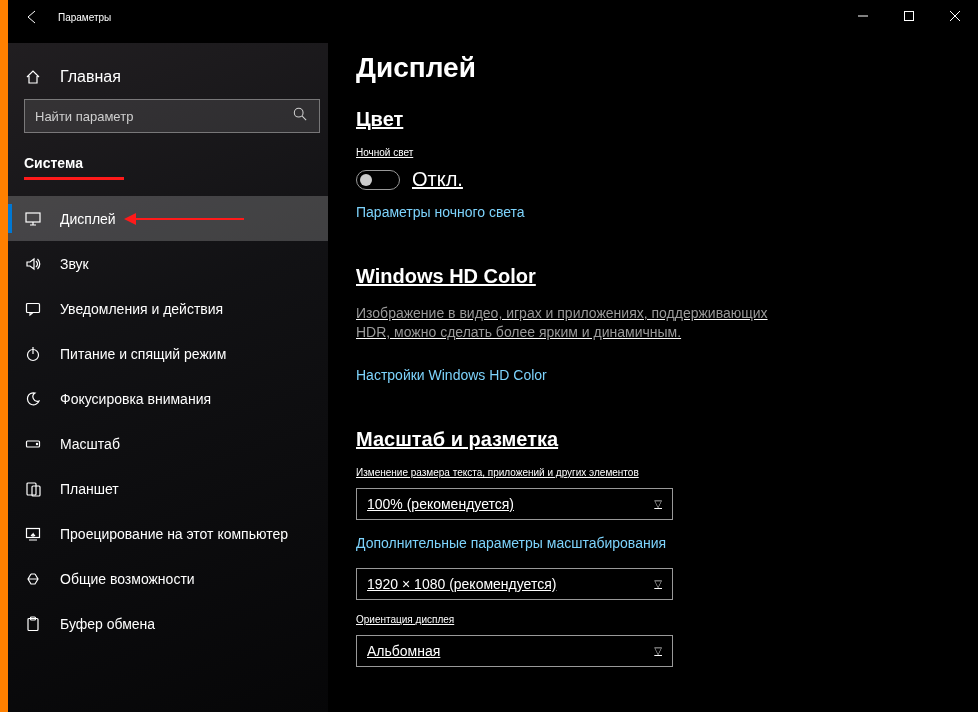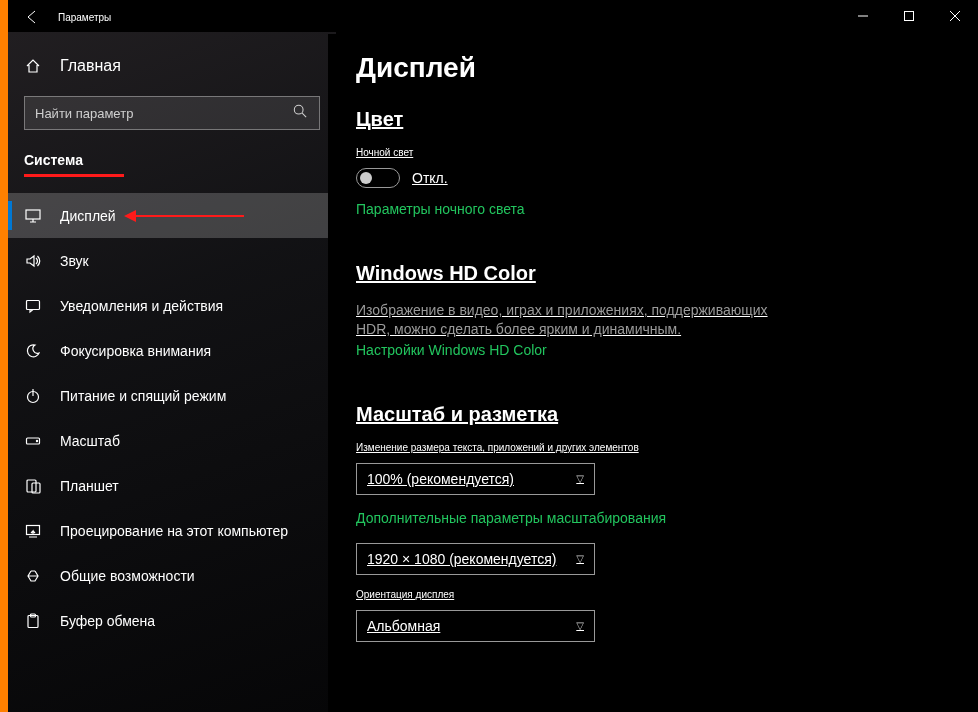--- a/index.html
+++ b/index.html
@@ -39,33 +39,33 @@
     position: absolute; right: 0; top: 0; height: 32px;
     display: flex;
   }
   .win-btn {
     width: 46px; height: 32px;
     display: flex; align-items: center; justify-content: center;
     cursor: pointer;
   }
   .sidebar {
     position: absolute;
-    left: 0; top: 32px; bottom: 0; width: 328px;
+    left: 0; top: 43px; bottom: 0; width: 328px;
     background: linear-gradient(160deg, rgba(60,55,60,0.55) 0%, rgba(35,35,40,0.5) 40%, rgba(10,10,12,0.6) 100%);
     backdrop-filter: blur(20px);
     padding-top: 16px;
   }
   .home-row {
     display: flex; align-items: center;
     padding: 0 16px; height: 36px; gap: 18px;
     cursor: pointer;
   }
   .home-row .icon { width: 18px; display:flex; align-items:center; justify-content:center; }
   .search {
-    margin: 12px 16px 4px 16px;
+    margin: 4px 16px 4px 16px;
     height: 34px;
     background: rgba(255,255,255,0.10);
     border: 1px solid rgba(255,255,255,0.35);
     display: flex; align-items: center;
     padding: 0 10px;
     position: relative;
   }
   .search input {
     flex: 1;
     background: transparent;
@@ -132,26 +132,26 @@
   .setting-label { font-size: 10px; margin-bottom: 10px; }
   .toggle-row { display:flex; align-items:center; gap: 12px; margin-bottom: 12px; }
   .toggle {
     width: 44px; height: 20px; border: 1px solid #999; border-radius: 10px;
     position: relative; cursor: pointer; background: #000;
   }
   .toggle .knob {
     position: absolute; left: 3px; top: 3px;
     width: 12px; height: 12px; border-radius: 50%; background: #ccc;
   }
-  .toggle-state { font-size: 14px; }
-  .link { color: #22c55e; font-size: 14px; cursor: pointer; display:inline-block; }
-  .descr { font-size: 14px; color: #9a9a9a; max-width: 420px; line-height: 1.35; margin-bottom: 2px; }
+  .toggle-state { font-size: 20px; }
+  .link { color: #7dd3fc; font-size: 14px; cursor: pointer; display:inline-block; }
+  .descr { font-size: 14px; color: #9a9a9a; max-width: 420px; line-height: 1.35; margin-bottom: 24px; }
   .section-gap { height: 34px; }
   .dropdown {
-    width: 239px; height: 32px;
+    width: 317px; height: 32px;
     border: 1px solid #999; background: #000;
     display: flex; align-items: center; justify-content: space-between;
     padding: 0 10px; font-size: 14px; cursor: pointer;
     margin-bottom: 14px;
   }
   .dropdown .chev { font-size: 10px; color: #ccc; }
   .block { margin-bottom: 4px; text-decoration: underline; }
   svg { stroke: currentColor; fill: none; }
 </style>
 </head>
@@ -238,34 +238,34 @@
               <rect x="1.5" y="2.5" width="13" height="9" rx="1"></rect>
               <path d="M5 11.5 L5 14 L8 11.5"></path>
             </svg>
         </span>
         <span>Уведомления и действия</span>
       </div>
 
       <div class="nav-item">
         <span class="icon">
           <svg width="16" height="16" viewBox="0 0 16 16" stroke-width="1.2">
-              <path d="M10 2 A6 6 0 1 0 14 10 A4.5 4.5 0 0 1 10 2 Z"></path>
-            </svg>
-        </span>
-        <span>Фокусировка внимания</span>
-      </div>
-
-      <div class="nav-item">
-        <span class="icon">
-          <svg width="16" height="16" viewBox="0 0 16 16" stroke-width="1.2">
               <circle cx="8" cy="9" r="5.5"></circle>
               <path d="M8 1 V8"></path>
             </svg>
         </span>
         <span>Питание и спящий режим</span>
+      </div>
+
+      <div class="nav-item">
+        <span class="icon">
+          <svg width="16" height="16" viewBox="0 0 16 16" stroke-width="1.2">
+              <path d="M10 2 A6 6 0 1 0 14 10 A4.5 4.5 0 0 1 10 2 Z"></path>
+            </svg>
+        </span>
+        <span>Фокусировка внимания</span>
       </div>
 
       <div class="nav-item">
         <span class="icon">
           <svg width="16" height="16" viewBox="0 0 16 16" stroke-width="1.2">
               <rect x="1.5" y="5" width="13" height="6" rx="1"></rect>
               <circle cx="12" cy="8" r="0.6" fill="#fff"></circle>
             </svg>
         </span>
         <span>Масштаб</span>

